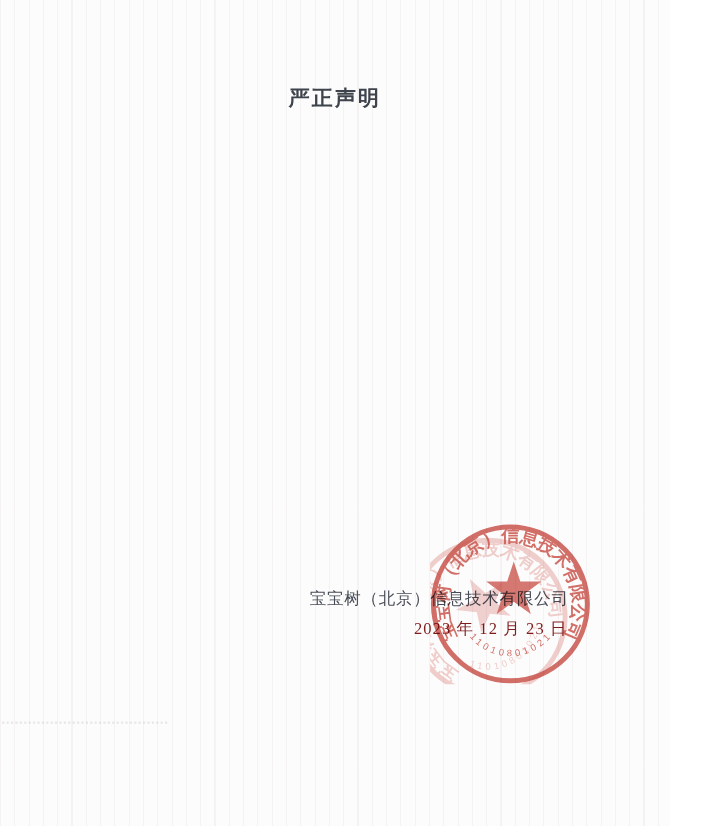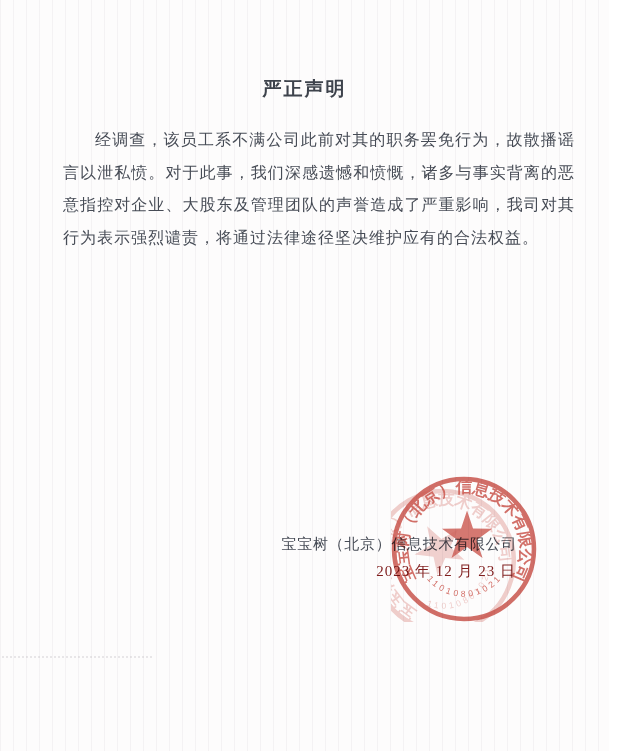--- a/index.html
+++ b/index.html
@@ -59,21 +59,20 @@
   }
 </style>
 </head>
 <body>
 
 <div class="page">
 
   <h1 class="title">严正声明</h1>
 
   <div class="body-text">
-    <p>经调查，该员工系不满公司此前对其的职务罢免行为，故散播谣言以泄私愤。对于此事，我们深感遗憾和愤慨，诸多与事实背离的恶意指控对企业、大股东及管理团队的声誉造成了严重影响，我司对其行为表示强烈谴责，将通过法律途径坚决维护应有的合法权益。</p>
   </div>
 
   <div class="signature">宝宝树（北京）信息技术有限公司</div>
   <div class="date">2023 年 12 月 23 日</div>
 
   <div class="seal">
     <svg viewBox="0 0 144 144" width="146" height="146">
       <path id="ringPath" d="M 24.5 101.7 A 56 56 0 1 1 119.5 101.7" fill="none"></path>
       <path id="numPath" d="M 30.9 94.8 A 47 47 0 0 0 113.1 94.8" fill="none"></path>
 

